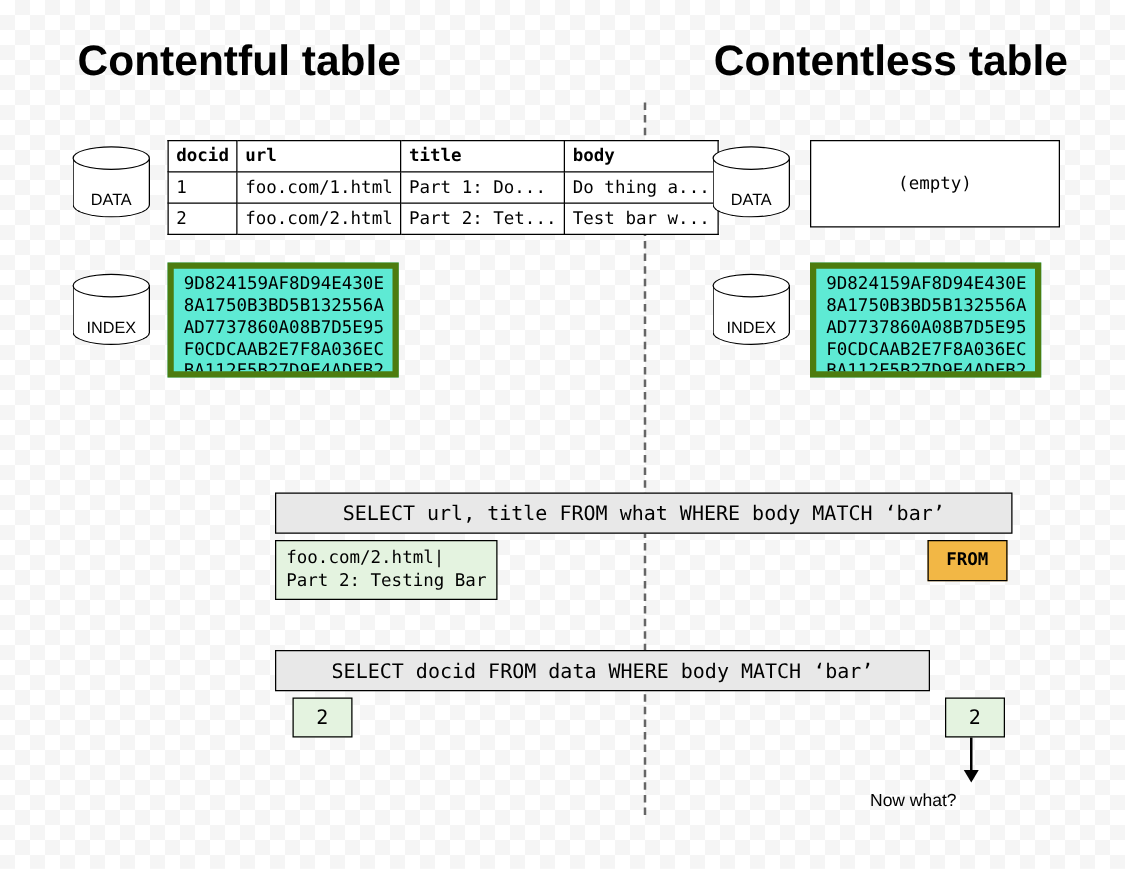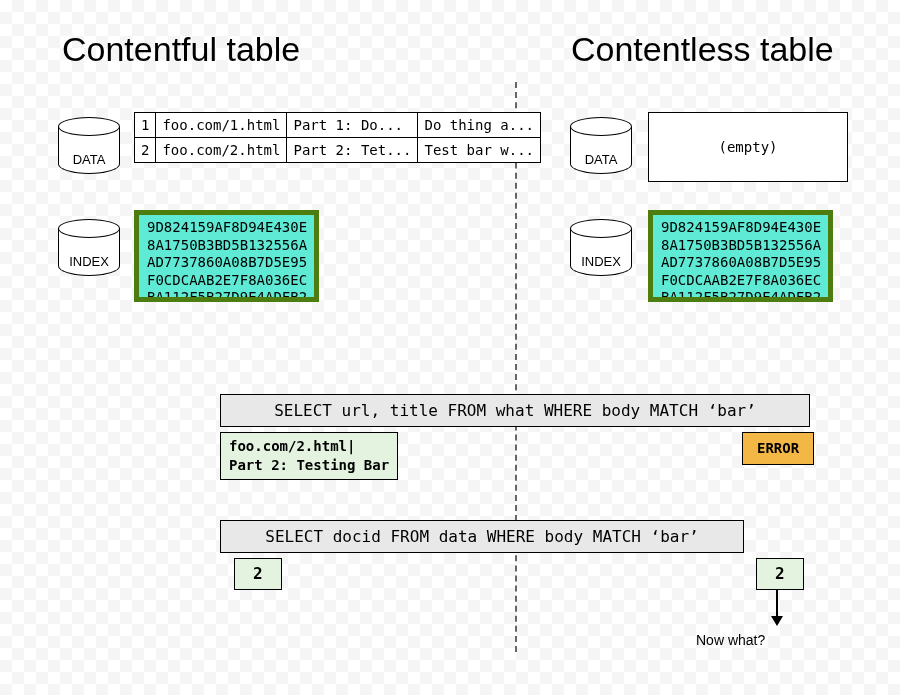--- a/index.html
+++ b/index.html
@@ -15,21 +15,21 @@
     background-size: 24px 24px;
     background-position: 0 0, 0 12px, 12px -12px, -12px 0;
     font-family: -apple-system, "Helvetica Neue", Arial, sans-serif;
     position: relative;
     color: #000;
   }
   .mono { font-family: "Menlo", "Consolas", monospace; }
   .heading {
     position: absolute;
     font-size: 34px;
-    font-weight: 400;
+    font-weight: 700;
     text-align: right;
   }
   .divider {
     position: absolute;
     left: 515px;
     top: 82px;
     width: 0;
     height: 570px;
     border-left: 2px dashed #666;
   }
@@ -101,21 +101,20 @@
     padding: 6px 8px;
     text-align: center;
   }
   .result-box {
     position: absolute;
     border: 1px solid #000;
     font-size: 14px;
     padding: 4px 8px;
     white-space: pre;
     line-height: 1.35;
-    font-weight: bold;
   }
   .green { background: #e4f3e0; }
   .orange { background: #f2b745; font-weight: bold; text-align: center; padding: 6px 14px; }
   .arrow {
     position: absolute;
     width: 2px;
     height: 34px;
     background: #000;
   }
   .arrow::after {
@@ -140,20 +139,26 @@
 <div class="heading" style="left:571px; top:30px;">Contentless table</div>
 
 <div class="divider"></div>
 
 <div class="cylinder" style="left:58px; top:126px; height:48px;">
   <div class="cyl-label">DATA</div>
 </div>
 
 <table class="data-table mono" style="left:134px; top:112px;">
   <tbody>
+      <tr>
+    <th>docid</th>
+    <th>url</th>
+    <th>title</th>
+    <th>body</th>
+  </tr>
   <tr>
     <td>1</td>
     <td>foo.com/1.html</td>
     <td>Part 1: Do...</td>
     <td>Do thing a...</td>
   </tr>
   <tr>
     <td>2</td>
     <td>foo.com/2.html</td>
     <td>Part 2: Tet...</td>
@@ -183,20 +188,20 @@
 </div>
 <div class="index-box mono" style="left:648px; top:210px; width:185px; height:92px;">9D824159AF8D94E430E
 8A1750B3BD5B132556A
 AD7737860A08B7D5E95
 F0CDCAAB2E7F8A036EC
 BA112F5B27D9E4ADFB2</div>
 
 <div class="query-bar mono" style="left:220px; top:394px; width:590px;">SELECT url, title FROM what WHERE body MATCH ‘bar’</div>
 <div class="result-box green mono" style="left:220px; top:432px;">foo.com/2.html|
 Part 2: Testing Bar</div>
-<div class="result-box orange mono" style="left:742px; top:432px;">ERROR</div>
+<div class="result-box orange mono" style="left:742px; top:432px;">FROM</div>
 
 <div class="query-bar mono" style="left:220px; top:520px; width:524px;">SELECT docid FROM data WHERE body MATCH ‘bar’</div>
 <div class="result-box green mono" style="left:234px; top:558px; padding:4px 18px; font-size:16px;">2</div>
 <div class="result-box green mono" style="left:756px; top:558px; padding:4px 18px; font-size:16px;">2</div>
 
 <div class="arrow" style="left:776px; top:590px;"></div>
 <div class="nowwhat" style="left:696px; top:632px;">Now what?</div>
 
 </body></html>

